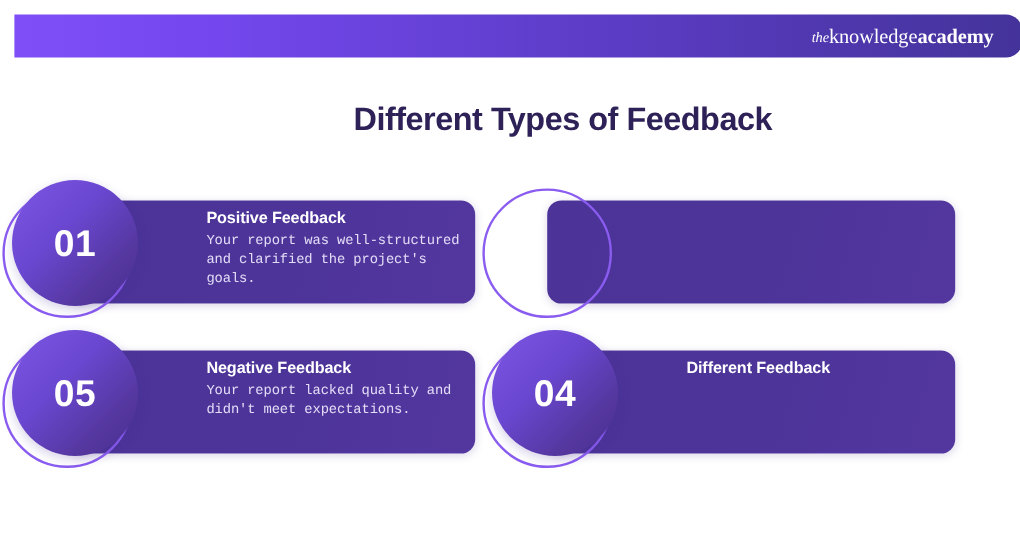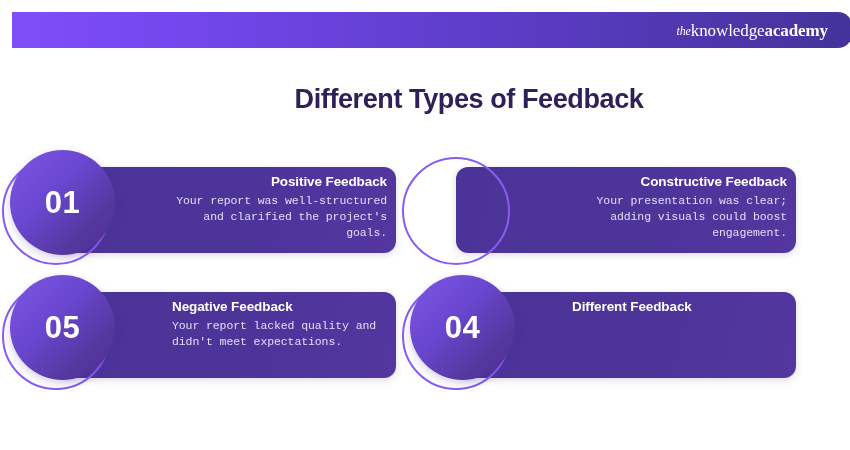--- a/index.html
+++ b/index.html
@@ -68,21 +68,21 @@
     width: 850px;
     height: 260px;
   }
   .card-slot {
     position: absolute;
     width: 396px;
     height: 125px;
   }
   .card-slot.col-l { left: 0px; }
   .card-slot.col-r { left: 400px; }
-  .card-slot.row-1 { top: 0px; text-align: right; }
+  .card-slot.row-1 { top: 0px; }
   .card-slot.row-2 { top: 125px; }
 
   .card-panel {
     position: absolute;
     left: 56px;
     top: 17px;
     width: 340px;
     height: 86px;
     background: linear-gradient(105deg, #4b3398 0%, #4d3499 55%, #53379f 100%);
     border-radius: 12px;
@@ -173,24 +173,20 @@
     <div class="badge">
       <div class="badge-ring"></div>
       <div class="badge-circle">
         <span class="badge-number">01</span>
       </div>
     </div>
   </div>
 
   <div class="card-slot col-r row-1">
     <div class="card-panel"></div>
-    <div class="card-text">
-      <div class="card-title">Constructive Feedback</div>
-      <div class="card-desc">Your presentation was clear; adding visuals could boost engagement.</div>
-    </div>
     <div class="badge">
       <div class="badge-ring"></div>
     </div>
   </div>
 
   <div class="card-slot col-l row-2">
     <div class="card-panel"></div>
     <div class="card-text">
       <div class="card-title">Negative Feedback</div>
       <div class="card-desc">Your report lacked quality and didn't meet expectations.</div>

